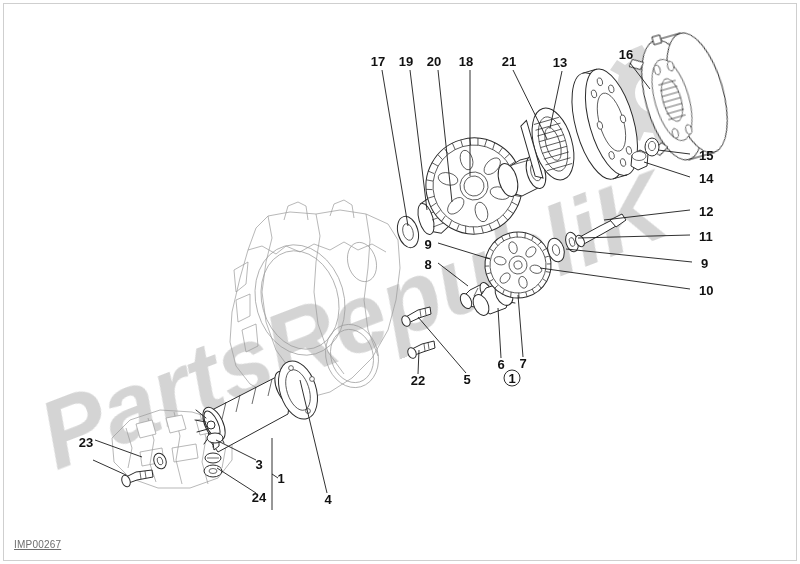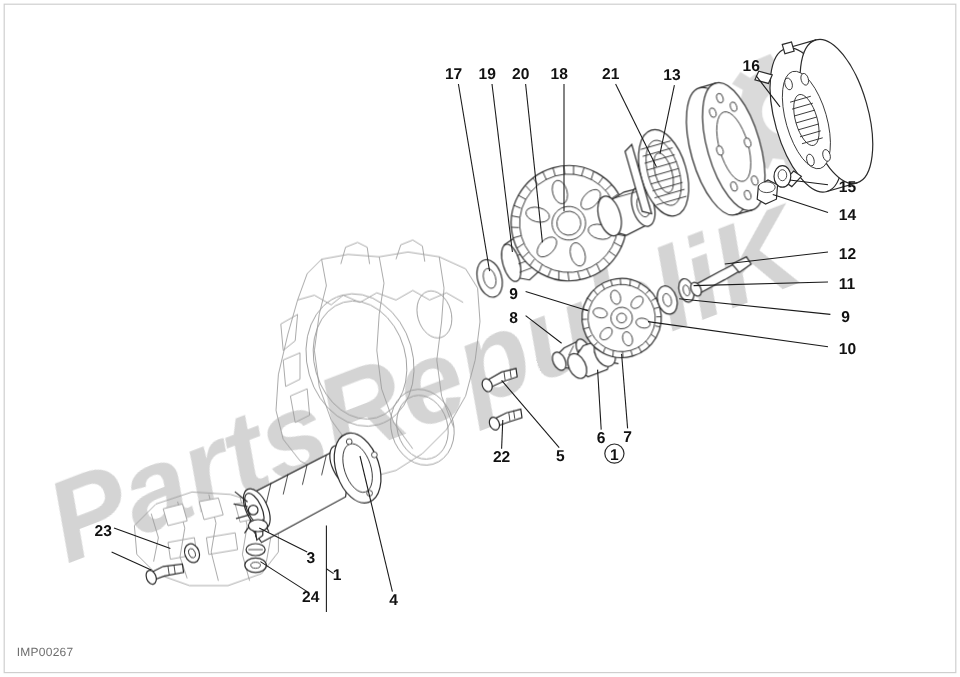--- a/index.html
+++ b/index.html
@@ -37,20 +37,21 @@
   }
   .code-label {
     position: absolute;
     left: 14px;
     top: 539px;
     font-family: "Liberation Sans", sans-serif;
     font-size: 10px;
     letter-spacing: 0.2px;
     color: #6d6d6d;
     white-space: nowrap;
+    text-decoration: underline;
   }
 </style>
 </head>
 <body>
 
 <div id="page">
 
   <div id="frame"></div>
 
   <svg id="diagram-svg" viewBox="0 0 800 564">

